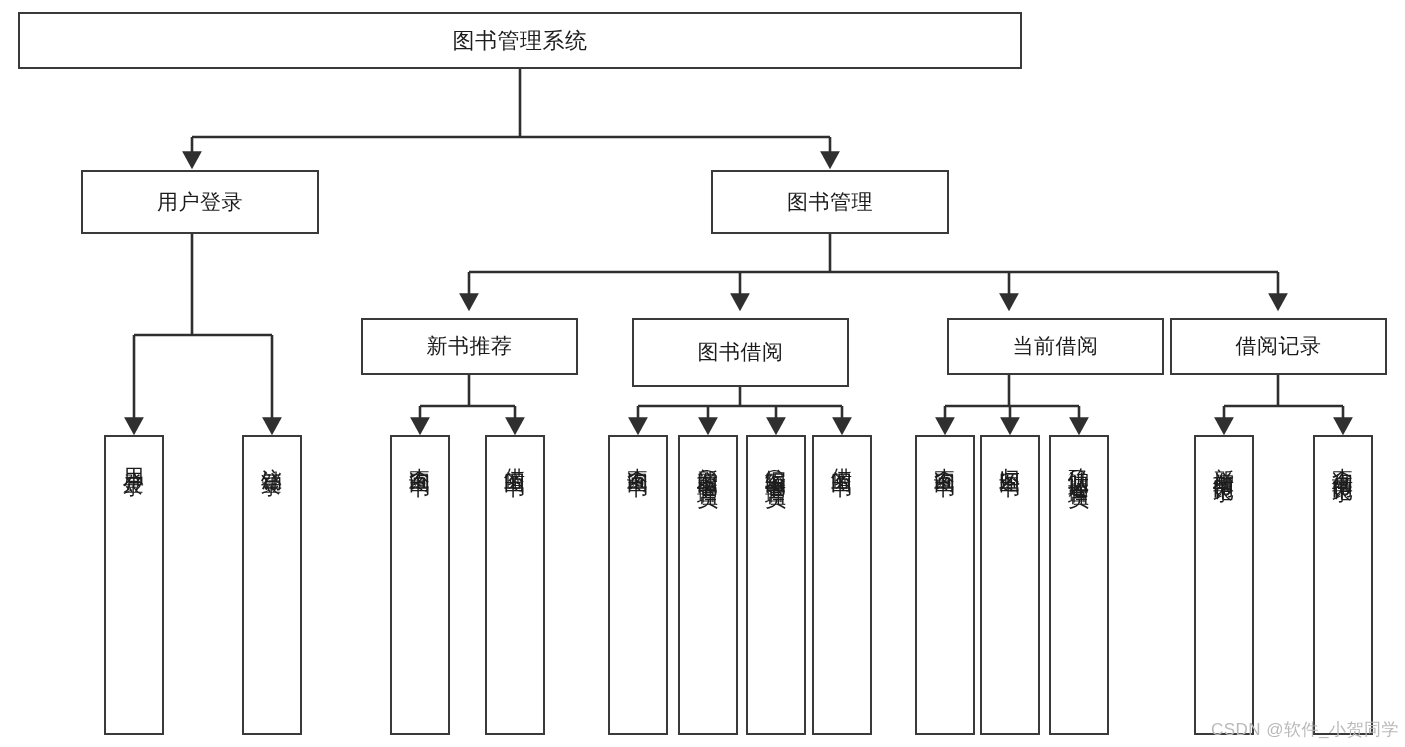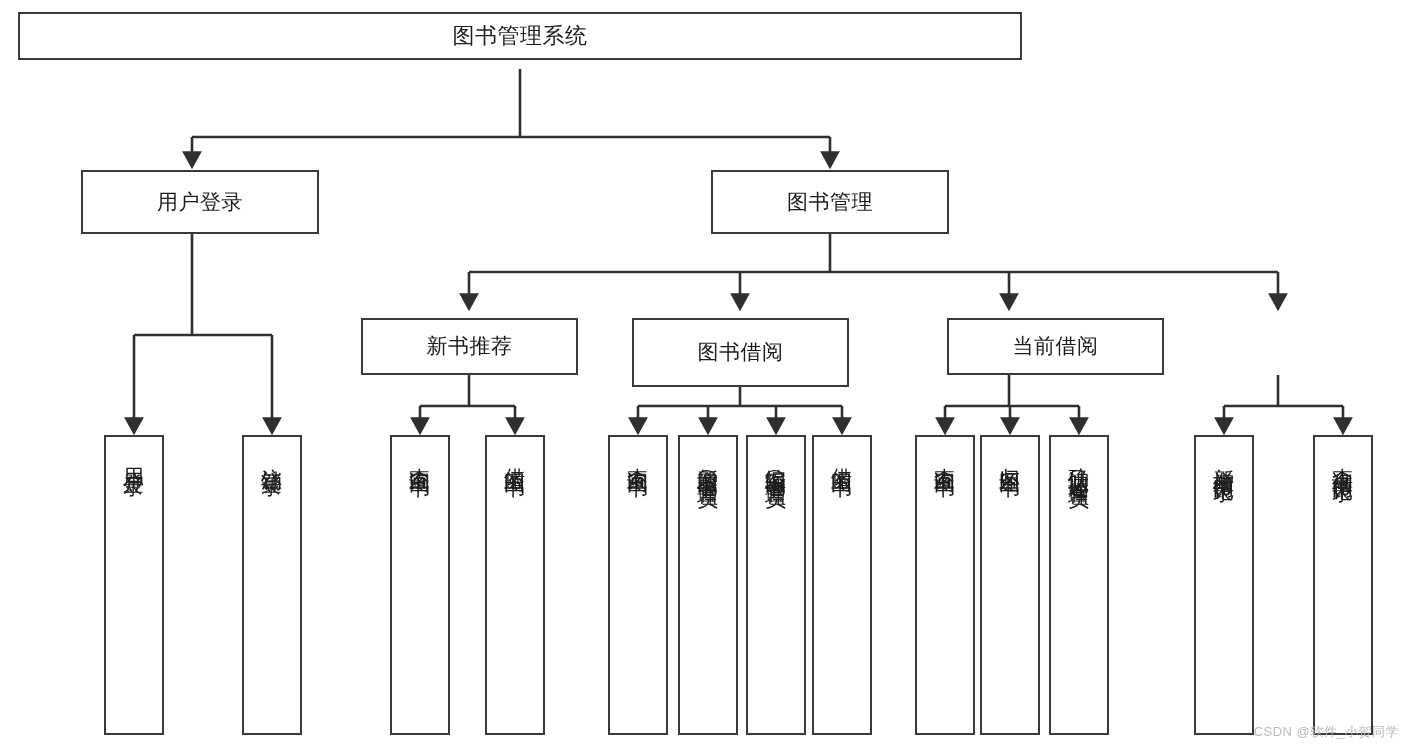--- a/index.html
+++ b/index.html
@@ -53,21 +53,21 @@
     text-orientation:upright;
     font-size:21px;
     letter-spacing:3px;
     line-height:1.0;
     white-space:nowrap;
   }
   #watermark{
     position:absolute;
     right:6px;
     bottom:6px;
-    font-size:13px;
+    font-size:17px;
     color:#b9b9b9;
     white-space:nowrap;
     z-index:5;
     letter-spacing:0.5px;
   }
 </style>
 </head>
 <body>
 
 <div id="canvas">
@@ -116,39 +116,42 @@
       <path d="M1010,406 L1010,426" marker-end="url(#arw)"></path>
       <path d="M1079,406 L1079,426" marker-end="url(#arw)"></path>
 
       <path d="M1278,375 L1278,406"></path>
       <path d="M1224,406 L1343,406"></path>
       <path d="M1224,406 L1224,426" marker-end="url(#arw)"></path>
       <path d="M1343,406 L1343,426" marker-end="url(#arw)"></path>
     </g>
   </svg>
 
-  <div class="node horiz root" style="left:18px;top:12px;width:1004px;height:48px;">
+  <div class="node horiz root" style="left:18px;top:12px;width:1004px;height:57px;">
     <span class="lbl">图书管理系统</span>
   </div>
 
   <div class="node horiz" style="left:81px;top:170px;width:238px;height:64px;">
     <span class="lbl">用户登录</span>
   </div>
   <div class="node horiz" style="left:361px;top:318px;width:217px;height:57px;">
     <span class="lbl">新书推荐</span>
   </div>
 
   <div class="node horiz" style="left:711px;top:170px;width:238px;height:64px;">
     <span class="lbl">图书管理</span>
   </div>
   <div class="node horiz" style="left:632px;top:318px;width:217px;height:69px;">
     <span class="lbl">图书借阅</span>
   </div>
   <div class="node horiz" style="left:901px;top:318px;width:217px;height:57px;margin-left:46px;">
     <span class="lbl">当前借阅</span>
+  </div>
+  <div class="node horiz" style="left:1170px;top:318px;width:217px;height:57px;">
+    <span class="lbl">借阅记录</span>
   </div>
 
   <div class="node vert" style="left:104px;top:435px;width:60px;height:300px;">
     <span class="lbl">用户登录</span>
   </div>
   <div class="node vert" style="left:242px;top:435px;width:60px;height:300px;">
     <span class="lbl">注销登录</span>
   </div>
 
   <div class="node vert" style="left:390px;top:435px;width:60px;height:300px;">

